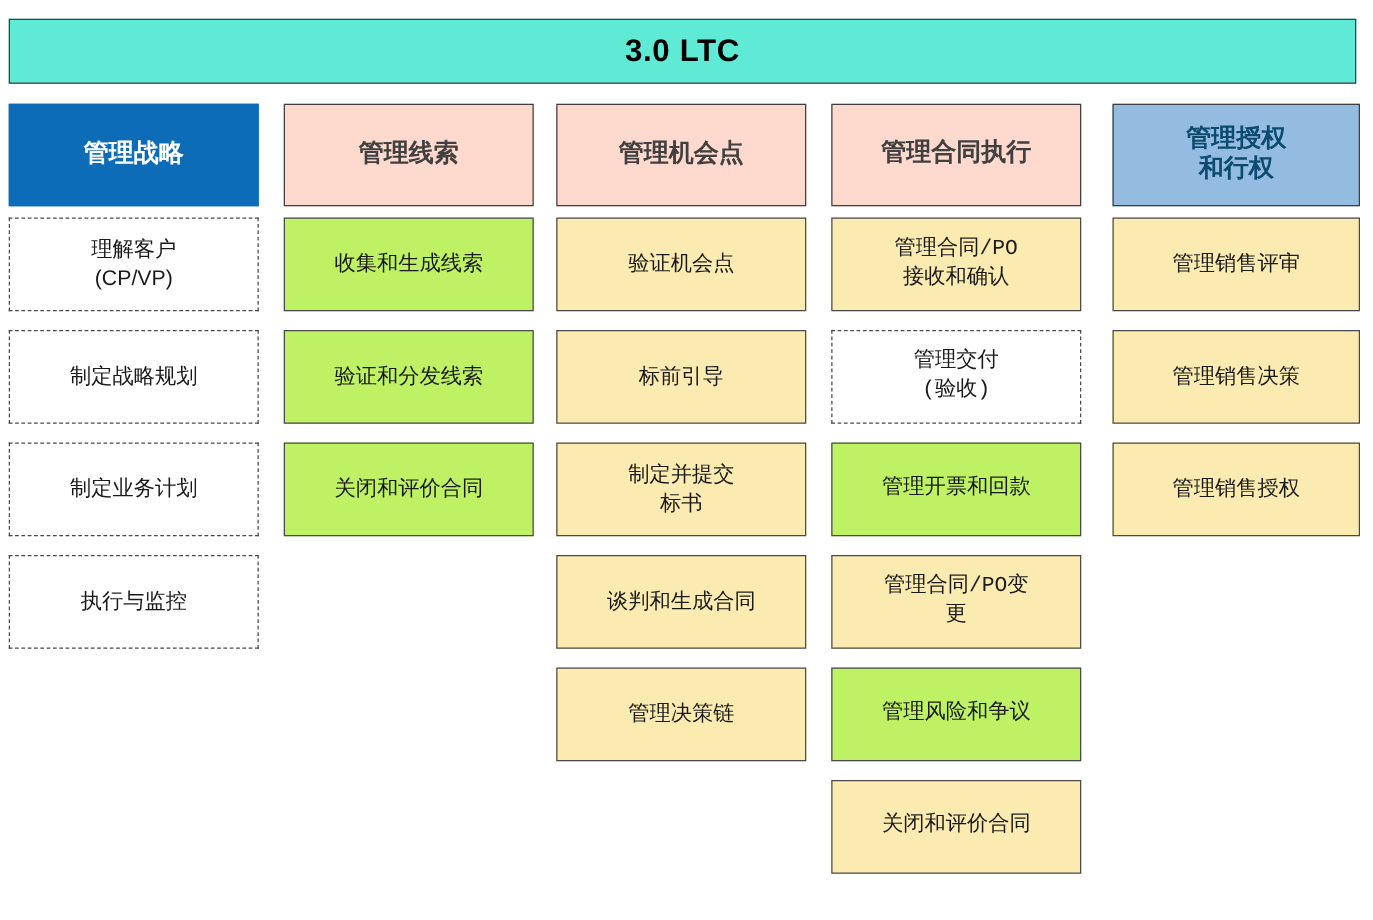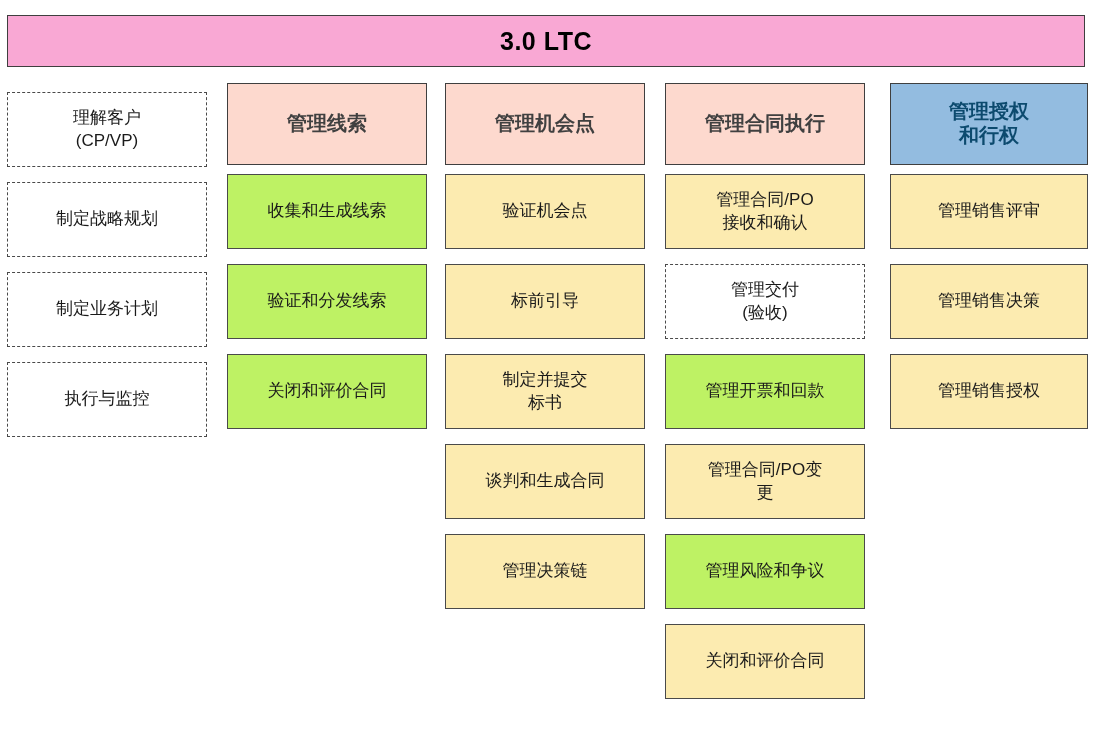--- a/index.html
+++ b/index.html
@@ -11,40 +11,40 @@
     position:relative;
   }
   #board{position:absolute;left:0;top:0;width:1098px;height:736px;}
 
   
   .title-banner{
     position:absolute;
     left:7px; top:15px;
     width:1078px; height:52px;
     box-sizing:border-box;
-    background:#f9a8d4;
+    background:#5eead4;
     border:1.5px solid #3f3f3f;
     display:flex;align-items:center;justify-content:center;
     font-size:25px;font-weight:bold;color:#000000;
     letter-spacing:.5px;
   }
 
   
   .columns{
     position:absolute;left:0;top:0;width:1098px;height:736px;
   }
   .column{
     position:absolute;
     top:83px;
     width:200px;
   }
   .col-0{left:7px;}
   .col-1{left:227px;}
   .col-2{left:445px;}
-  .col-3{left:665px;}
+  .col-3{left:665px;font-family:Liberation Mono, monospace;}
   .col-4{left:890px;}
   .col-4 .col-header, .col-4 .cell{width:198px;}
 
   .col-header{
     box-sizing:border-box;
     width:200px;height:82px;
     border:1.5px solid #3f3f3f;
     display:flex;align-items:center;justify-content:center;
     text-align:center;
     font-size:20px;font-weight:bold;
@@ -76,20 +76,21 @@
 <body>
 
 <div id="board">
 
   <div class="title-banner">
     <span>3.0 LTC</span>
   </div>
 
   <div class="columns" id="columns-root">
       <div class="column col-0">
+        <div class="col-header hdr-blue">管理战略</div>
         <div class="cells">
           <div class="cell dashed clear">理解客户
 (CP/VP)</div>
           <div class="cell dashed clear">制定战略规划</div>
           <div class="cell dashed clear">制定业务计划</div>
           <div class="cell dashed clear">执行与监控</div>
         </div>
       </div>
       <div class="column col-1">
         <div class="col-header hdr-pink">管理线索</div>

